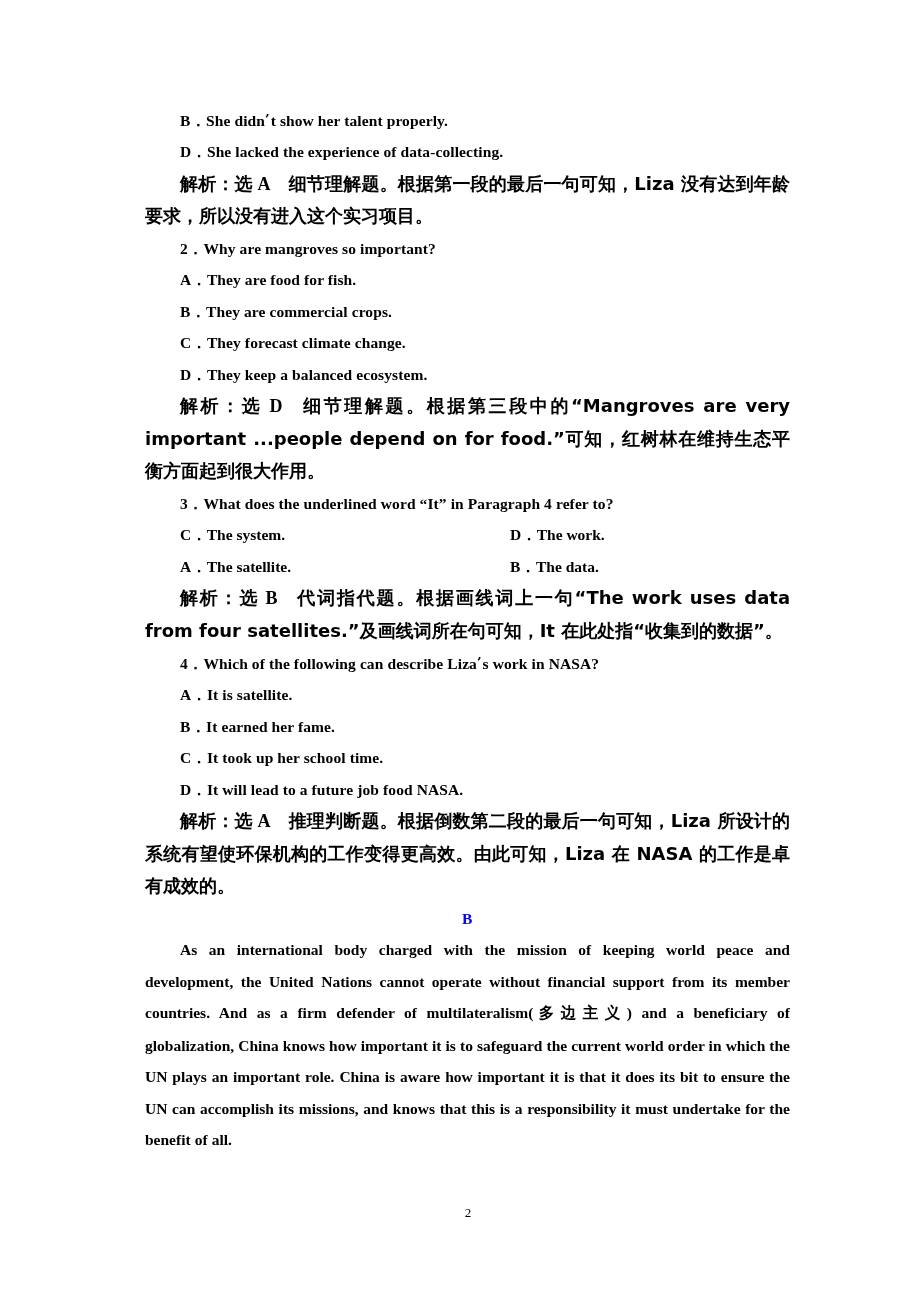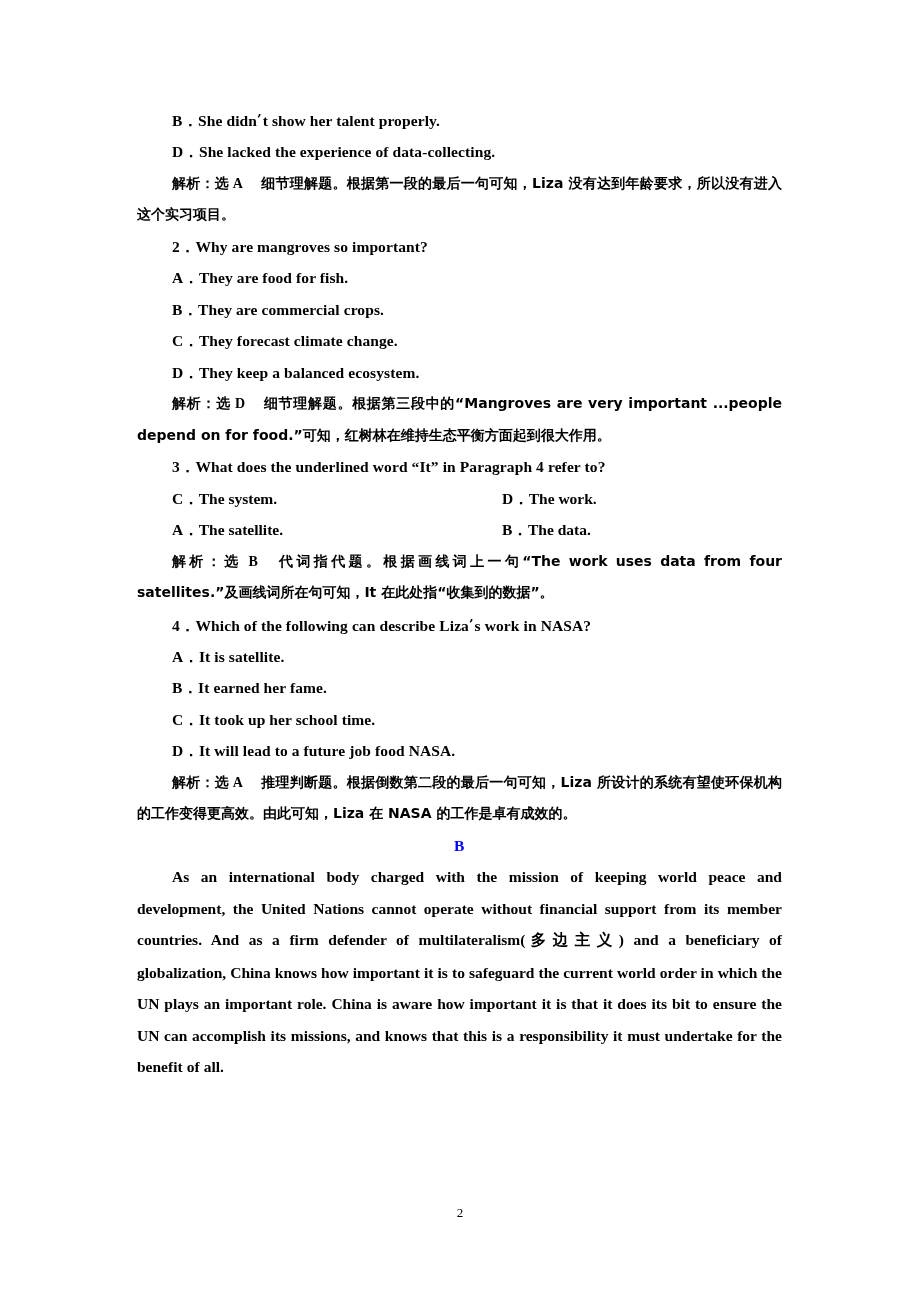--- a/index.html
+++ b/index.html
@@ -11,21 +11,21 @@
     width: 920px;
     height: 1302px;
     position: relative;
     font-family: "Liberation Serif", "DejaVu Serif", serif;
     color: #000000;
     overflow: hidden;
   }
 
   #page {
     position: absolute;
-    left: 0;
+    left: 8px;
     top: 0;
     width: 840px;
     height: 1302px;
   }
 
   
   #column {
     position: absolute;
     left: 137px;
     top: 104px;
@@ -66,21 +66,21 @@
   }
   .two-col .col-b {
     position: absolute;
     left: 365px;
     top: 0;
     white-space: nowrap;
   }
 
   
   .cn-block {
-    font-size: 14px;
+    font-size: 18px;
     font-weight: bold;
     line-height: 31.5px;
     text-align: justify;
     text-justify: inter-character;
     text-indent: 35px;
     font-family: "Liberation Serif", "DejaVu Serif", serif;
   }
   .cn-block .cn {
     font-family: "DejaVu Sans", "Liberation Sans", sans-serif;
     font-weight: bold;

